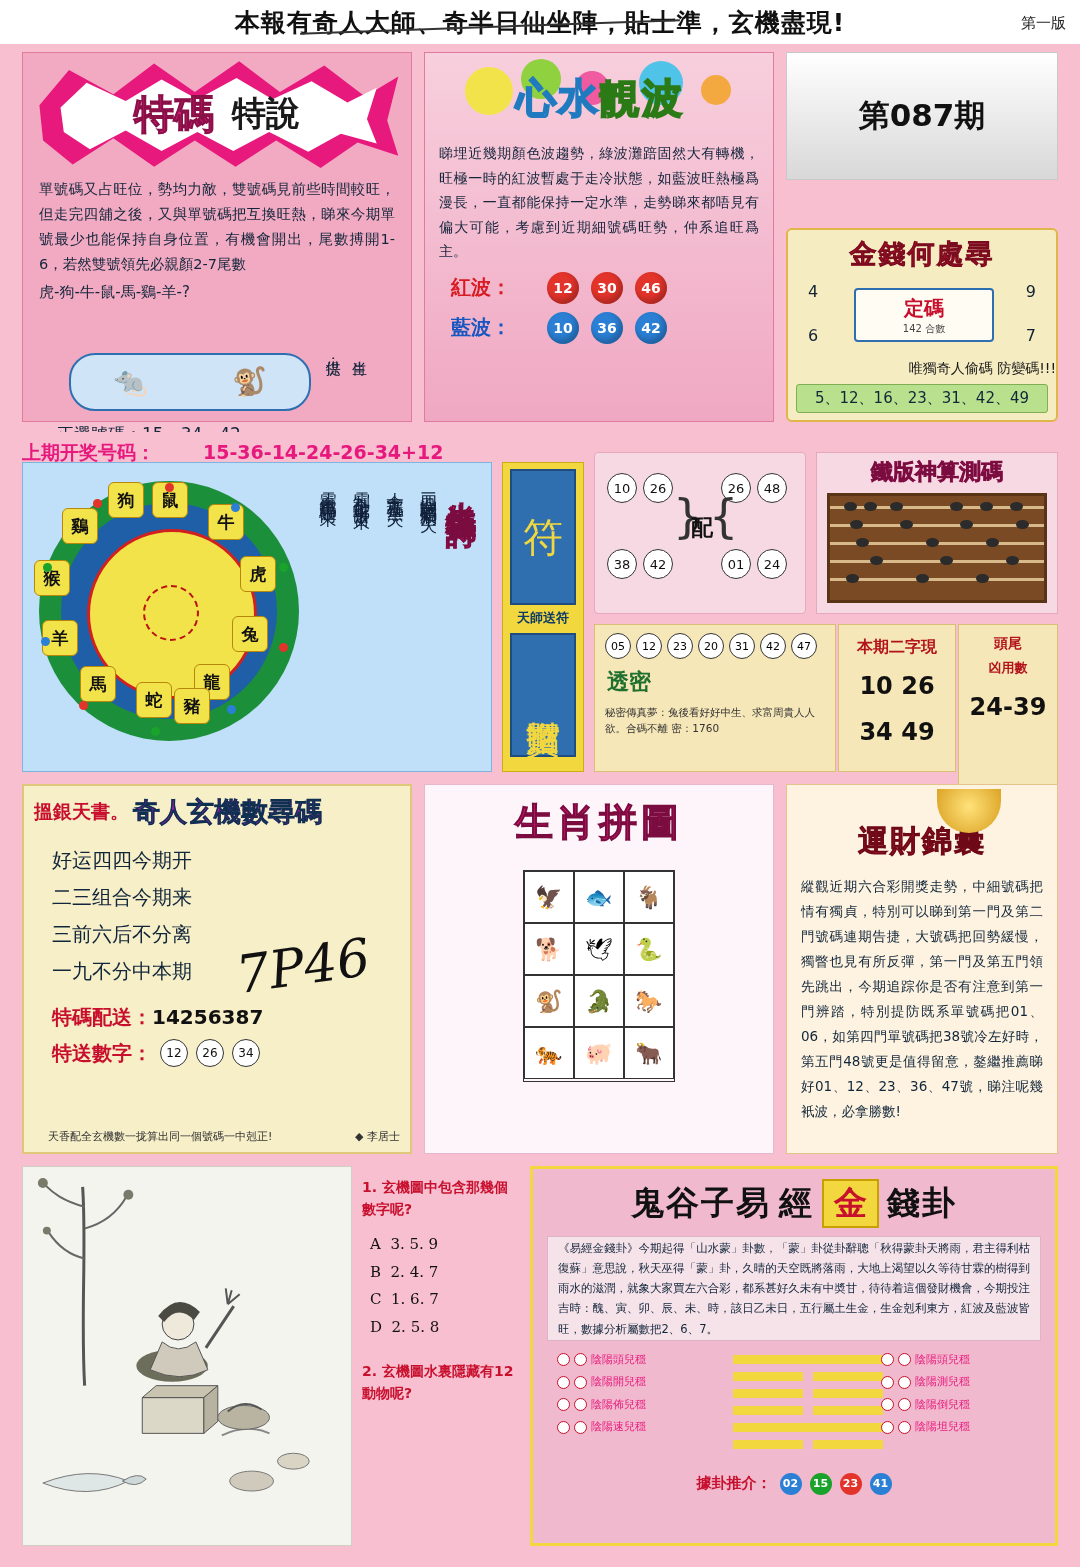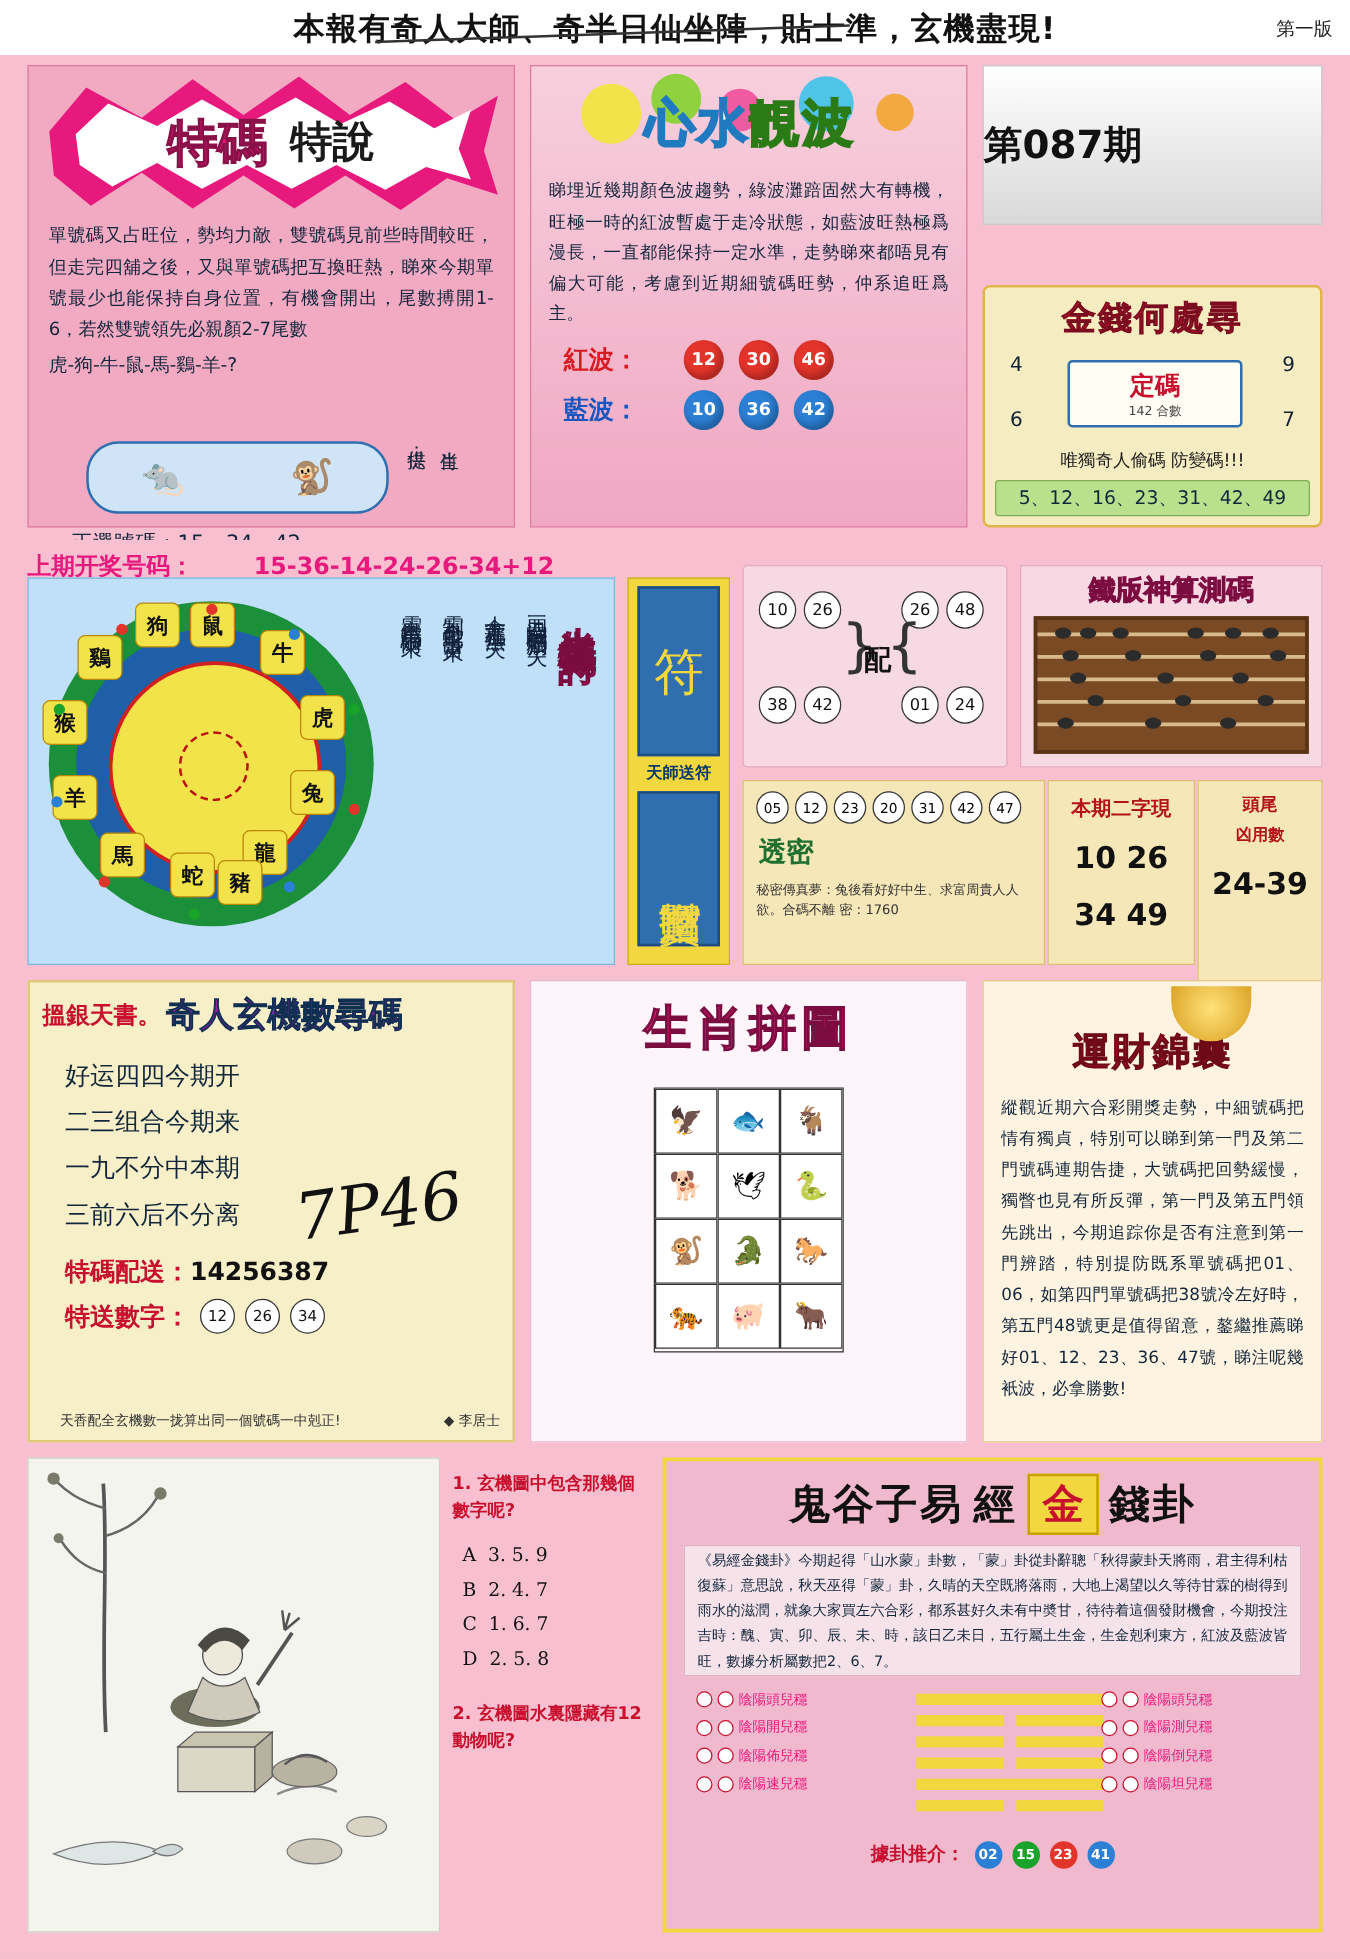--- a/index.html
+++ b/index.html
@@ -73,36 +73,36 @@
     width:32px;height:32px;border-radius:50%;color:#fff;font-size:14px;font-weight:bold;
     display:flex;align-items:center;justify-content:center;margin-right:12px;
     box-shadow:inset -3px -4px 6px rgba(0,0,0,.25);
   }
   .b-red{background:#e3342b;}
   .b-blue{background:#2b7fd4;}
   .b-green{background:#1aa32a;}
 
   
   #p-issue{left:786px;top:52px;width:272px;height:128px;background:#ffffff;border:1px solid #c9c9c9;
-    background:linear-gradient(#ffffff,#d8d8d8);display:flex;align-items:center;}
+    background:linear-gradient(#ffffff,#d8d8d8);display:flex;align-items:center;justify-content:center;}
   #p-issue .txt{font-size:31px;font-weight:bold;color:#111;}
 
   
   #p-jinqian{left:786px;top:228px;width:272px;height:194px;background:#f6ecc2;border:2px solid #e0b64a;border-radius:6px;}
   .jq-title{text-align:center;font-size:27px;font-weight:bold;color:#c8102e;margin-top:6px;
     -webkit-text-stroke:0.6px #7a0c1f;letter-spacing:2px;}
   .jq-grid{position:relative;height:82px;margin:4px 10px 0;}
   .jq-grid .num{position:absolute;font-size:16px;color:#123;}
   .jq-center{
     position:absolute;left:56px;top:12px;width:136px;height:50px;border:2px solid #2f6fb0;border-radius:4px;
     background:#fffdf3;display:flex;flex-direction:column;align-items:center;justify-content:center;
   }
   .jq-center .c1{font-size:20px;font-weight:bold;color:#c8102e;}
   .jq-center .c2{font-size:10px;color:#444;}
-  .jq-sub{text-align:center;font-size:14px;color:#1a1a1a;margin-top:2px;}
+  .jq-sub{text-align:right;font-size:14px;color:#1a1a1a;margin-top:2px;}
   .jq-nums{margin:6px 8px 0;background:#b9e08c;border:1px solid #7fae55;border-radius:3px;text-align:center;font-size:15px;color:#12263b;padding:4px 0;}
 
   
   #p-open{left:22px;top:432px;width:470px;height:48px;background:#f7bfd0;}
   .open-line{font-size:19px;font-weight:bold;color:#e8197d;padding-top:8px;}
   .open-line .lbl{color:#e8197d;}
   .open-line .val{color:#e8197d;margin-left:48px;}
 
   
   #p-poem{left:22px;top:462px;width:470px;height:310px;background:#bfe0f8;border:1px solid #7fb4dd;}
@@ -417,22 +417,22 @@
   </div>
 
   <div class="panel" id="p-qiren">
     <div class="qr-head">
       <span class="a">搵銀天書。</span>
       <span class="b">奇人玄機數尋碼</span>
     </div>
     <div class="qr-lines">
       <div>好运四四今期开</div>
       <div>二三组合今期来</div>
+      <div>三前六后不分离</div>
       <div>一九不分中本期</div>
-      <div>三前六后不分离</div>
     </div>
     <div class="qr-sign">7P46</div>
     <div class="qr-peisong">
       <span>特碼配送：</span><span class="num">14256387</span>
     </div>
     <div class="qr-tesong">
       <span>特送數字：</span>
       <span class="cball">12</span>
       <span class="cball">26</span>
       <span class="cball">34</span>

